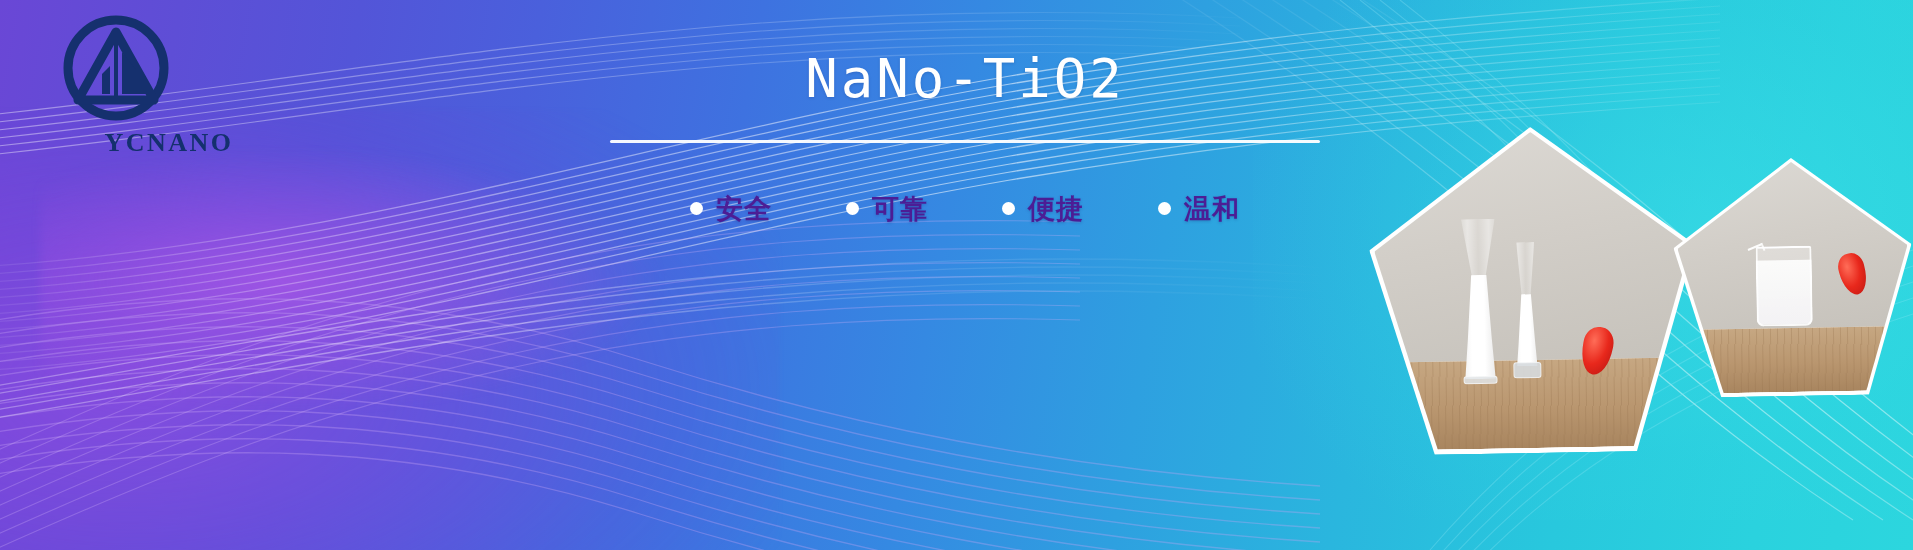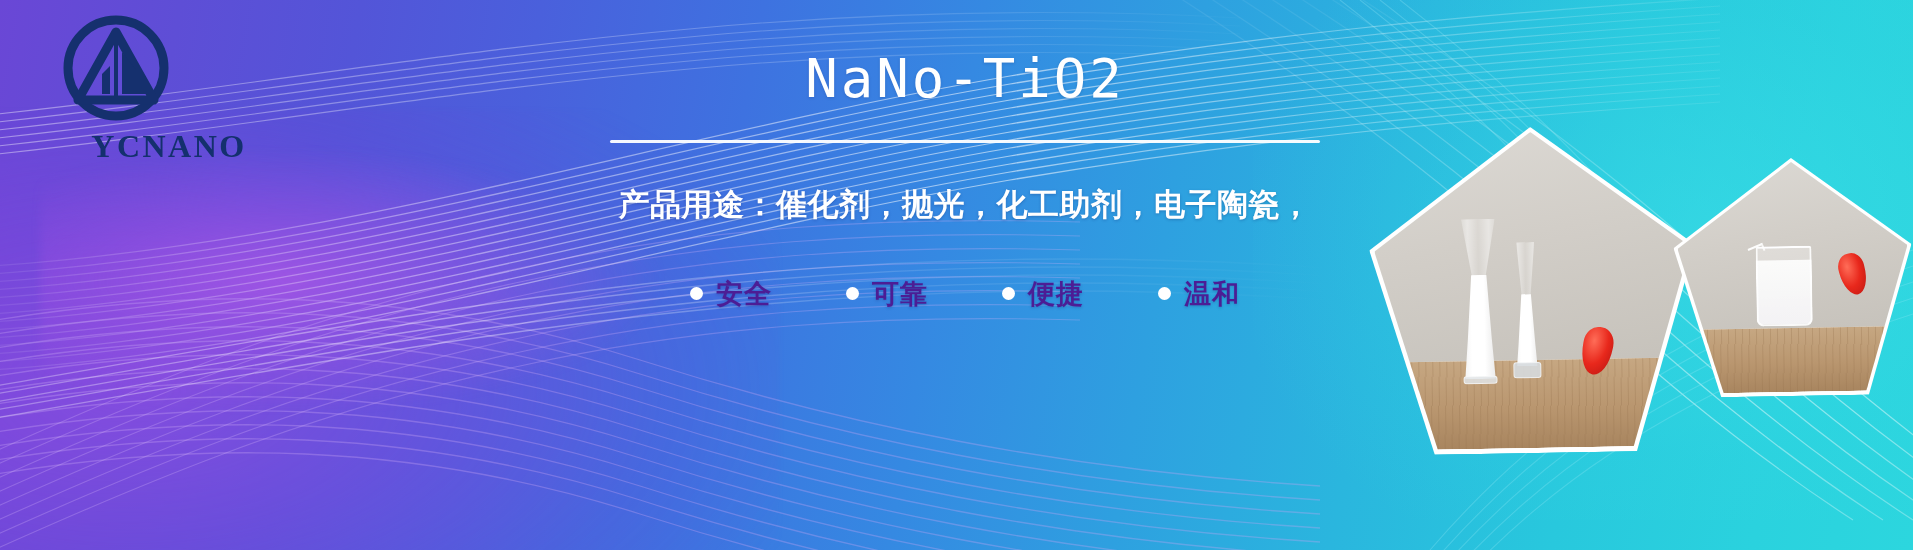--- a/index.html
+++ b/index.html
@@ -70,21 +70,21 @@
     position:absolute; left:46px; top:14px;
     width:230px; height:165px;
     text-align:center;
   }
   .logo-mark{
     width:108px; height:108px;
     margin:0 auto 6px 16px;
   }
   .logo-word{
     font-family:"Liberation Serif","DejaVu Serif",serif;
-    font-size:32px; font-weight:700;
+    font-size:26px; font-weight:700;
     letter-spacing:2.5px;
     color:#14306E;
     margin-left:16px;
   }
 
   
   .content{
     position:absolute;
     left:470px; top:51px;
     width:990px;
@@ -352,21 +352,20 @@
     <div class="logo-word">YCNANO</div>
   </div>
 
   <div class="content">
 
     <div class="title">NaNo-TiO2</div>
 
     <div class="rule"></div>
 
     <div class="usage">
-      <span class="line">产品用途：催化剂，抛光，化工助剂，电子陶瓷，</span>
     </div>
 
     <div class="features">
       <div class="feature">
         <span class="dot"></span>
         <span>安全</span>
       </div>
       <div class="feature">
         <span class="dot"></span>
         <span>可靠</span>

